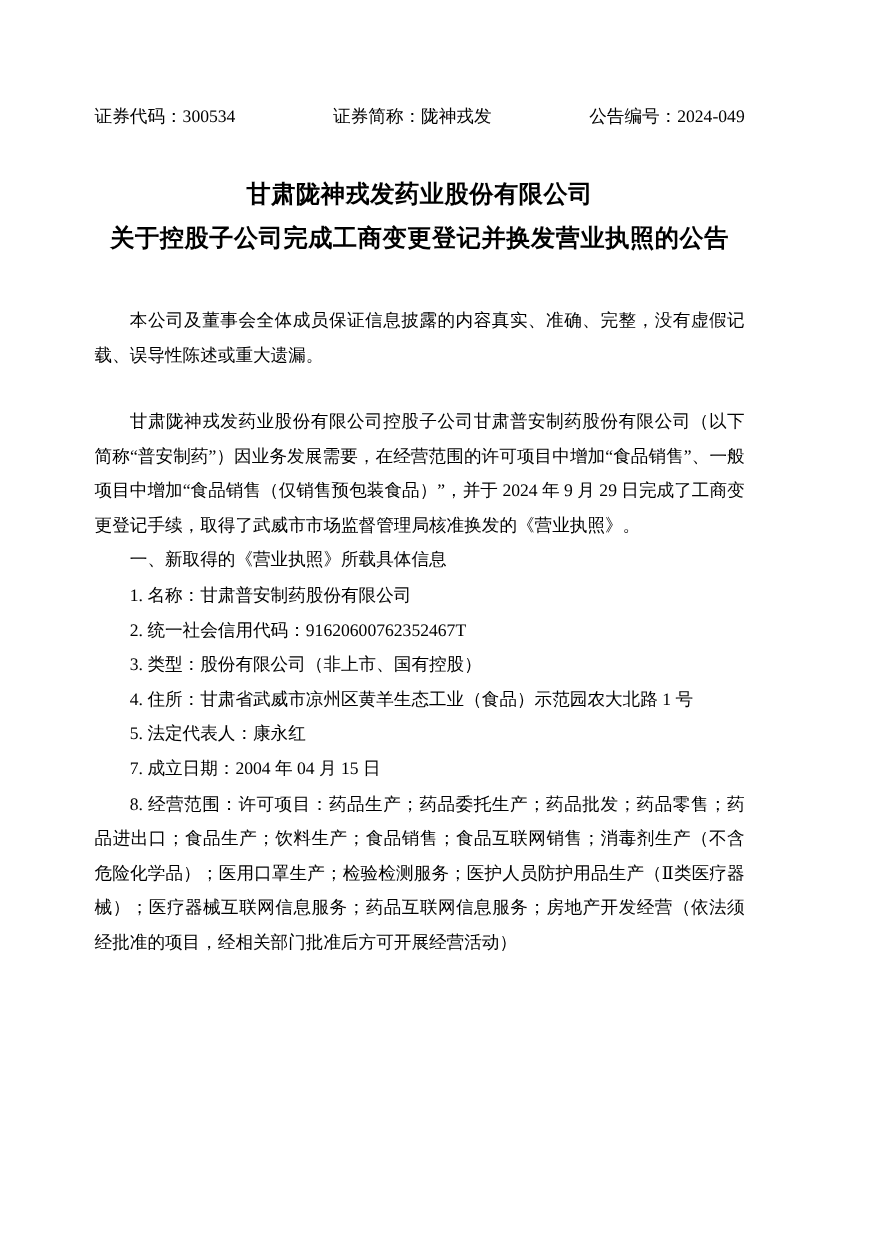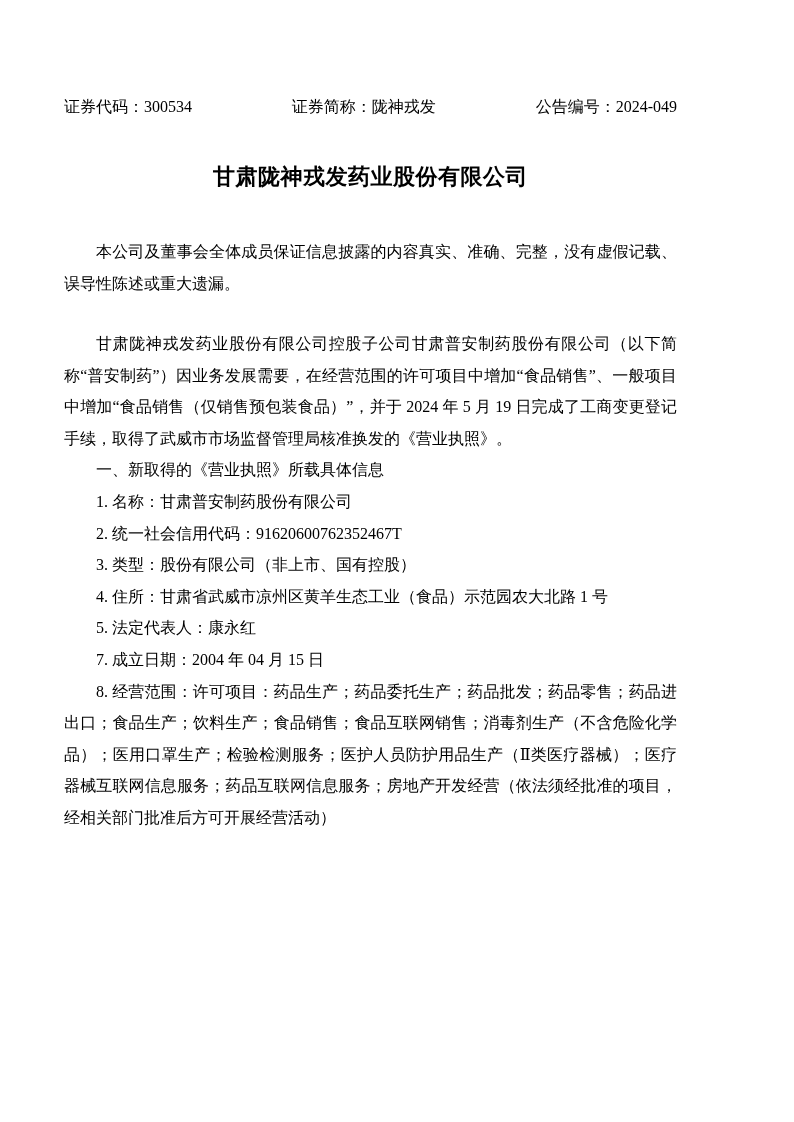--- a/index.html
+++ b/index.html
@@ -11,21 +11,21 @@
     height: 1122px;
     background: #ffffff;
     color: #000000;
     font-family: "Liberation Serif", "DejaVu Serif", serif;
     overflow: hidden;
   }
   .page {
     box-sizing: border-box;
     width: 794px;
     height: 1122px;
-    padding: 96px 117px 0 64px;
+    padding: 96px 117px 0 86px;
     background: #ffffff;
     border-radius: 13px;
   }
   .doc-header {
     display: flex;
     justify-content: space-between;
     align-items: baseline;
     font-size: 16px;
     line-height: 22px;
     white-space: nowrap;
@@ -74,25 +74,26 @@
 
 <div class="page">
 
   <div class="doc-header">
     <span>证券代码：300534</span>
     <span>证券简称：陇神戎发</span>
     <span>公告编号：2024-049</span>
   </div>
 
   <h1 class="doc-title-company">甘肃陇神戎发药业股份有限公司</h1>
+  <h2 class="doc-title-subject">关于控股子公司完成工商变更登记并换发营业执照的公告</h2>
 
   <p class="notice-para">本公司及董事会全体成员保证信息披露的内容真实、准确、完整，没有虚假记载、误导性陈述或重大遗漏。</p>
 
   <div class="doc-body">
-    <p>甘肃陇神戎发药业股份有限公司控股子公司甘肃普安制药股份有限公司（以下简称“普安制药”）因业务发展需要，在经营范围的许可项目中增加“食品销售”、一般项目中增加“食品销售（仅销售预包装食品）”，并于 2024 年 5 月 19 日完成了工商变更登记手续，取得了武威市市场监督管理局核准换发的《营业执照》。</p>
+    <p>甘肃陇神戎发药业股份有限公司控股子公司甘肃普安制药股份有限公司（以下简称“普安制药”）因业务发展需要，在经营范围的许可项目中增加“食品销售”、一般项目中增加“食品销售（仅销售预包装食品）”，并于 2024 年 9 月 29 日完成了工商变更登记手续，取得了武威市市场监督管理局核准换发的《营业执照》。</p>
     <p class="section-heading">一、新取得的《营业执照》所载具体信息</p>
     <p>1. 名称：甘肃普安制药股份有限公司</p>
     <p>2. 统一社会信用代码：91620600762352467T</p>
     <p>3. 类型：股份有限公司（非上市、国有控股）</p>
     <p>4. 住所：甘肃省武威市凉州区黄羊生态工业（食品）示范园农大北路 1 号</p>
     <p>5. 法定代表人：康永红</p>
     <p>7. 成立日期：2004 年 04 月 15 日</p>
     <p>8. 经营范围：许可项目：药品生产；药品委托生产；药品批发；药品零售；药品进出口；食品生产；饮料生产；食品销售；食品互联网销售；消毒剂生产（不含危险化学品）；医用口罩生产；检验检测服务；医护人员防护用品生产（Ⅱ类医疗器械）；医疗器械互联网信息服务；药品互联网信息服务；房地产开发经营（依法须经批准的项目，经相关部门批准后方可开展经营活动）</p>
   </div>
 

